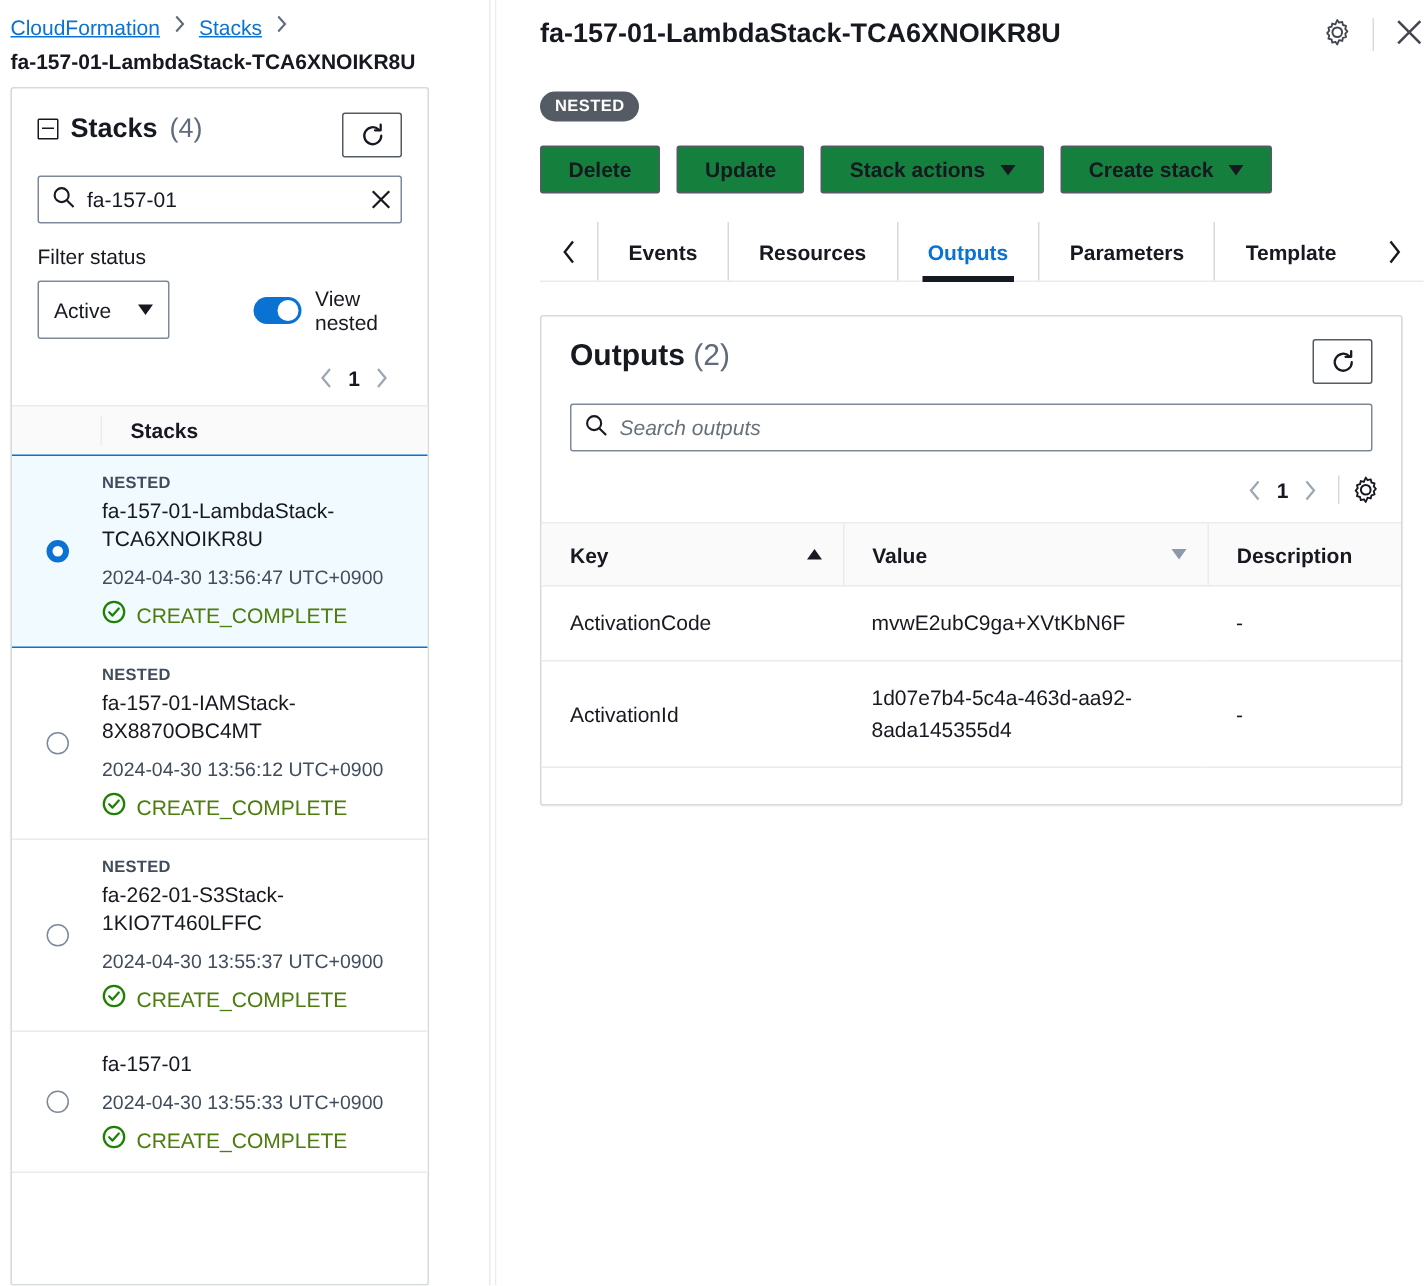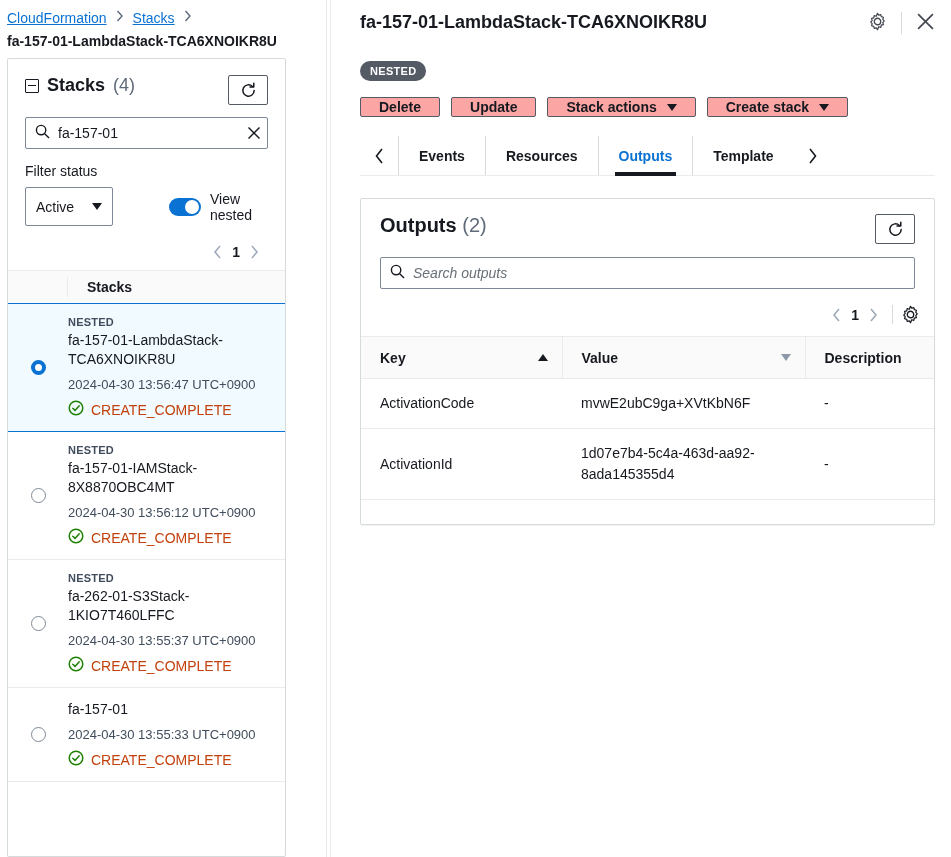--- a/index.html
+++ b/index.html
@@ -170,21 +170,21 @@
   }
   .stack-name {
     font-size: 14px; color: #16191f; line-height: 19px; word-break: break-word;
   }
   .stack-date {
     font-size: 13px; color: #414d5c; margin-top: 8px;
   }
   .status-line {
     display: flex; align-items: center; gap: 7px; margin-top: 8px;
   }
-  .status-text { font-size: 14px; color: #c2410c; }
+  .status-text { font-size: 14px; color: #4d7c0f; }
 
   
   .splitter {
     width: 5px; flex: 0 0 5px; height: 857px;
     background: #ffffff;
     border-left: 1px solid #e9ebed;
     border-right: 1px solid #e9ebed;
     position: relative; cursor: col-resize;
   }
   .splitter-handle {
@@ -210,22 +210,22 @@
 
   .nested-badge {
     display: inline-block;
     background: #545b64; color: #ffffff;
     font-size: 11px; font-weight: bold; letter-spacing: 0.3px;
     padding: 4px 10px; border-radius: 12px;
     margin-top: 21px;
   }
   .btn-row { display: flex; gap: 11px; margin-top: 16px; }
   .btn {
-    height: 20px; border: 1px solid #545b64; border-radius: 2px;
-    background: #fca5a5; color: #16191f; font-size: 14px; font-weight: bold;
+    height: 32px; border: 1px solid #545b64; border-radius: 2px;
+    background: #15803d; color: #16191f; font-size: 14px; font-weight: bold;
     padding: 0 18px; cursor: pointer;
     display: flex; align-items: center; gap: 10px;
     font-family: "Liberation Sans", sans-serif;
   }
 
   .tabs-row {
     display: flex; align-items: center;
     margin-top: 19px;
     border-bottom: 1px solid #e9ebed;
     height: 40px;
@@ -521,20 +521,21 @@
 
     <div class="tabs-row">
       <div class="tab-arrow">
         <svg width="11" height="16" viewBox="0 0 11 16">
             <path d="M8 1 L2.5 8 L8 15" stroke="#16191f" stroke-width="1.6" fill="none"></path>
           </svg>
       </div>
       <div class="tab">Events</div>
       <div class="tab">Resources</div>
       <div class="tab active">Outputs</div>
+      <div class="tab">Parameters</div>
       <div class="tab">Template</div>
       <div class="tab-arrow">
         <svg width="11" height="16" viewBox="0 0 11 16">
             <path d="M3 1 L8.5 8 L3 15" stroke="#16191f" stroke-width="1.6" fill="none"></path>
           </svg>
       </div>
     </div>
 
     <div class="outputs-card">
 

